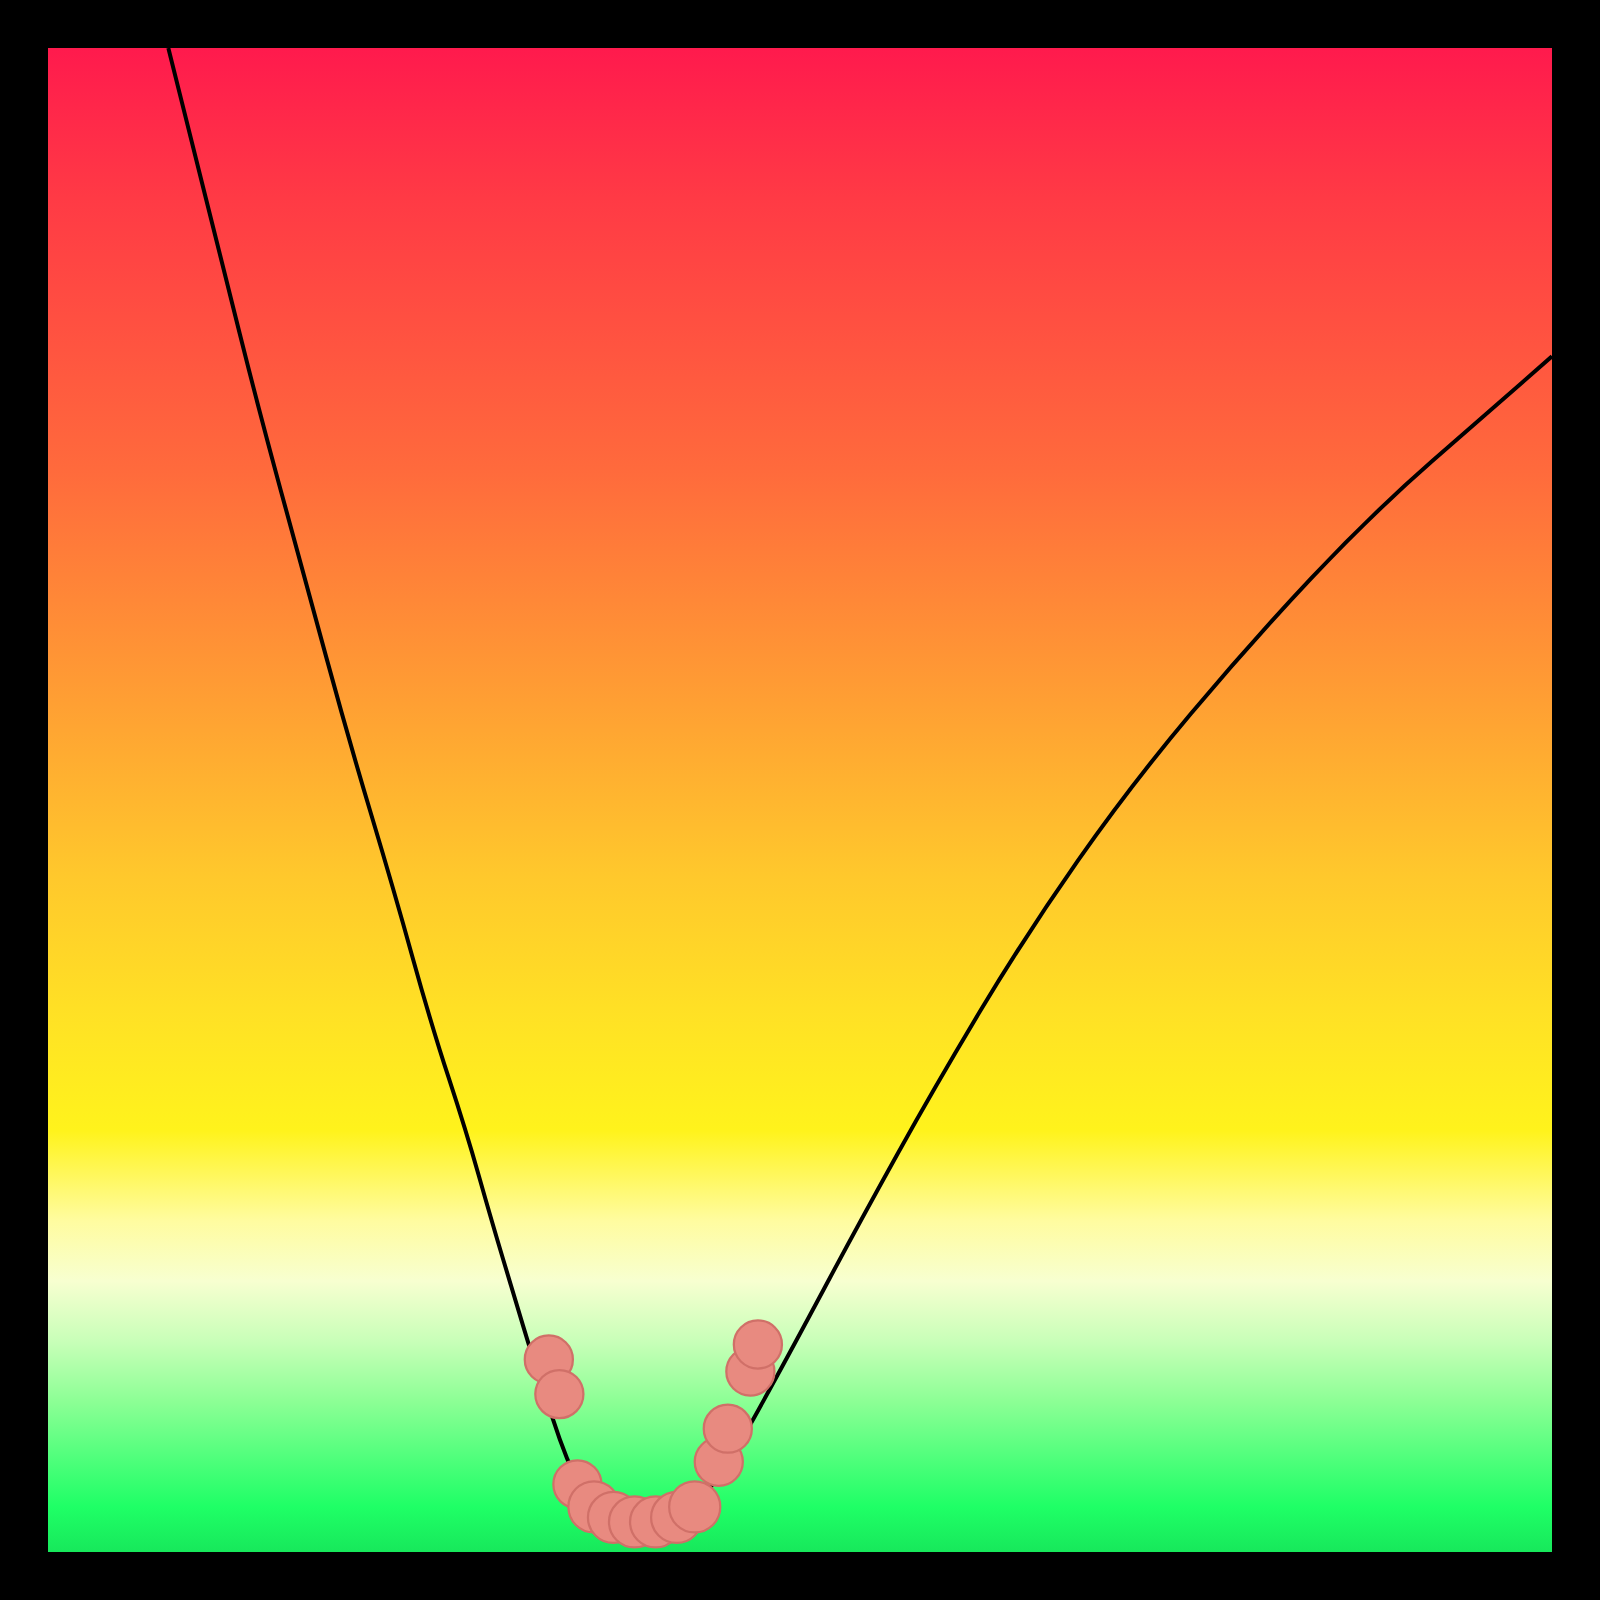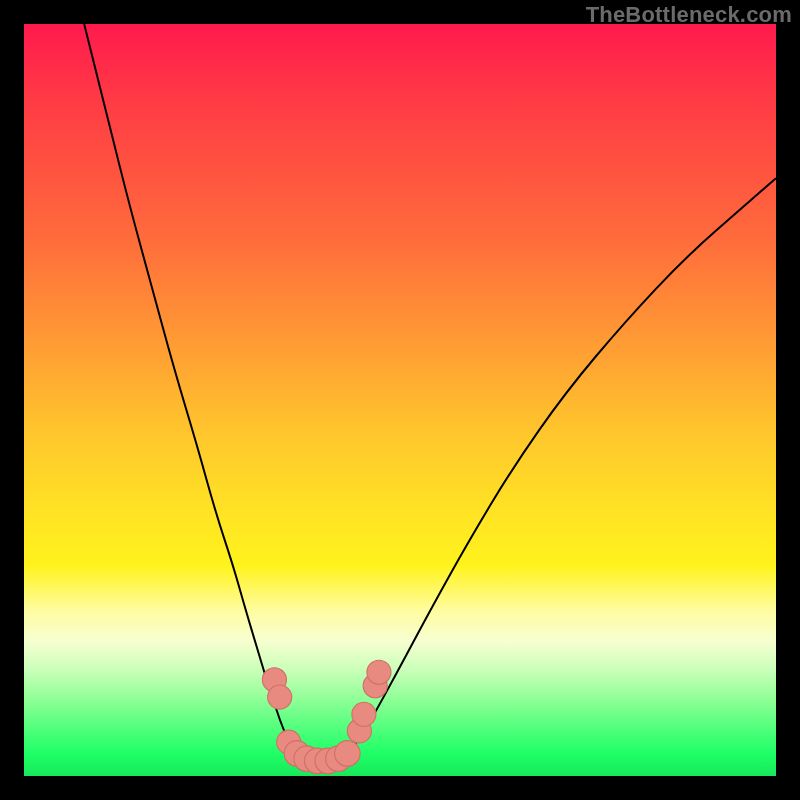--- a/index.html
+++ b/index.html
@@ -61,21 +61,20 @@
     color: #6b6b6b;
     letter-spacing: 0.2px;
     user-select: none;
   }
 </style>
 </head>
 <body>
 
 <div class="frame">
 
-  <div class="watermark">TheBottleneck.com</div>
 
   <div class="plot-area">
     <div class="gradient-bg"></div>
     <svg class="curves" viewBox="0 0 100 100" preserveAspectRatio="none">
       <g id="curve-paths">
           <path d="M 8 0 Q 8 0 8.75 3 Q 9.5 6 10.5 10 Q 11.5 14 12.75 19 Q 14 24 15.5 29.5 Q 17 35 18.5 40.5 Q 20 46 21.5 51 Q 23 56 24.25 60.5 Q 25.5 65 26.65 68.5 Q 27.8 72 28.65 75 Q 29.5 78 30.25 80.5 Q 31 83 31.6 85 Q 32.2 87 32.7 88.5 Q 33.2 90 33.6 91.25 Q 34 92.5 34.5 93.75 Q 35 95 35.75 96.15 Q 36.5 97.3 37.5 97.75 T 38.5 98.2" fill="none" stroke="#000000" stroke-width="2" vector-effect="non-scaling-stroke"></path>
           <path d="M 41 98.2 Q 41 98.2 42 97.6 Q 43 97 44 95.75 Q 45 94.5 46 92.75 Q 47 91 48.5 88.25 Q 50 85.5 52 81.75 Q 54 78 56.5 73.5 Q 59 69 62 64 Q 65 59 68.5 54 Q 72 49 76 44.25 Q 80 39.5 84 35.25 Q 88 31 92 27.5 Q 96 24 98 22.25 T 100 20.5" fill="none" stroke="#000000" stroke-width="2" vector-effect="non-scaling-stroke"></path>
         </g>
       <g id="marker-dots">
           <circle cx="33.3" cy="87.2" r="1.6" fill="#e88a80" stroke="#d07068" stroke-width="0.15"></circle>

